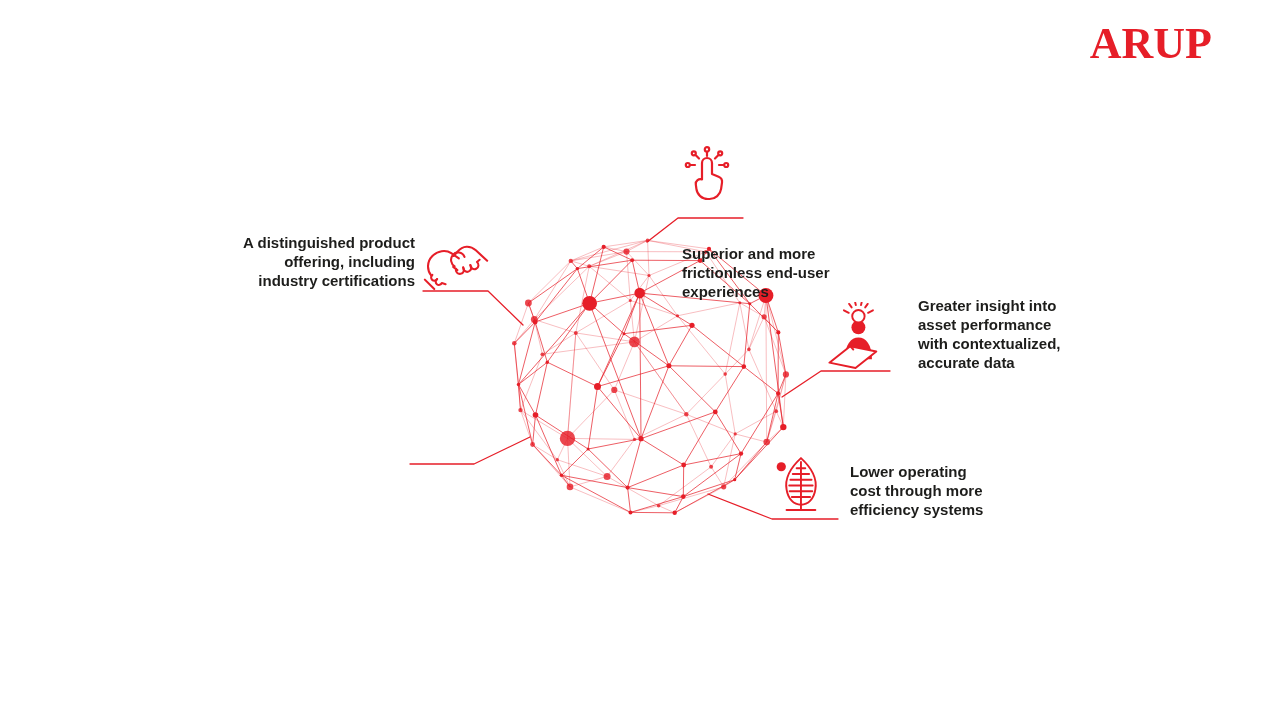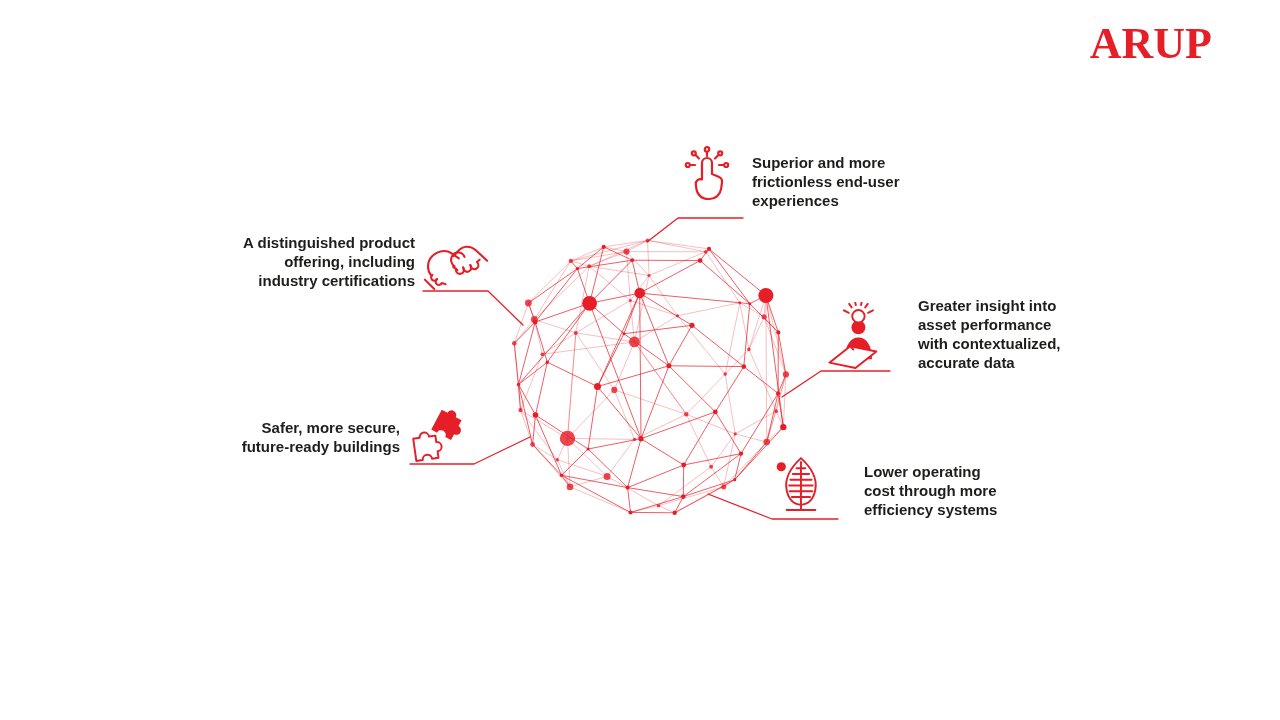--- a/index.html
+++ b/index.html
@@ -14,32 +14,32 @@
     position:absolute;top:22px;right:68px;
     font-family:"Liberation Serif",serif;font-weight:bold;font-size:44px;line-height:1;
     color:var(--accent);letter-spacing:0;
   }
   .callout{position:absolute;display:flex;align-items:flex-start;}
   .callout-text{
     font-weight:bold;font-size:15px;line-height:19px;color:#1d1d1b;
     white-space:pre-line;
   }
   .icon{display:block;color:var(--accent);flex:0 0 auto;}
-  .co-top{left:682px;top:146px;gap:20px;}
+  .co-top{left:682px;top:146px;gap:33px;flex-direction:column;}
   .co-top .callout-text{padding-top:7px;}
   .co-left{left:186px;top:229px;gap:7px;}
   .co-left .callout-text{width:229px;text-align:right;padding-top:4px;}
   .co-left .icon{margin-top:8px;}
   .co-right{left:826px;top:294px;gap:12px;}
   .co-right .icon{margin-top:8px;}
   .co-right .callout-text{padding-top:2px;margin-left:20px;}
   .co-lowerleft{left:168px;top:412px;gap:10px;}
   .co-lowerleft .callout-text{width:232px;text-align:right;padding-top:6px;}
   .co-lowerleft .icon{margin-top:-4px;}
-  .co-bottomright{left:776px;top:455px;gap:40px;}
+  .co-bottomright{left:776px;top:455px;gap:26px;}
   .co-bottomright .callout-text{padding-top:7px;}
 </style>
 </head>
 <body style="background: rgb(255, 255, 255);">
 
 <div class="stage">
 
   <svg id="scene" width="1280" height="720" viewBox="0 0 1280 720">
       <g>
         <line x1="614.3" y1="389.9" x2="634.4" y2="341.9" stroke="#e61e28" stroke-width="0.7" stroke-opacity="0.42"></line>
@@ -373,28 +373,20 @@
       </g>
       <path d="M3.5 62.5 L25 45.5 L52 51 L30.5 68 Z" fill="#ffffff" stroke="currentColor" stroke-width="2" stroke-linejoin="round"></path>
       <path d="M25 45.5 l3.2 3.4" fill="none" stroke="currentColor" stroke-width="2" stroke-linecap="round"></path>
     </svg>
     <div class="callout-text">Greater insight into
 asset performance
 with contextualized,
 accurate data</div>
   </div>
 
-  <div class="callout co-lowerleft">
-    <div class="callout-text">Safer, more secure,
-future-ready buildings</div>
-    <svg class="icon" width="56" height="60" viewBox="0 0 60 64">
-      <path d="M0 0 H7 A4.6 4.6 0 1 1 17 0 H24 V7 A4.6 4.6 0 1 1 24 17 V24 H17 A4.6 4.6 0 1 0 7 24 H0 Z" transform="translate(27 6) rotate(28 12 12)" fill="currentColor"></path>
-      <path d="M0 0 H7 A4.6 4.6 0 1 1 17 0 H24 V7 A4.6 4.6 0 1 1 24 17 V24 H17 A4.6 4.6 0 1 0 7 24 H0 Z" transform="translate(5 31) rotate(-8 12 12)" fill="none" stroke="currentColor" stroke-width="2.1" stroke-linejoin="round"></path>
-    </svg>
-  </div>
 
   <div class="callout co-bottomright">
     <svg class="icon" width="48" height="60" viewBox="0 0 50 62">
       <circle cx="5.5" cy="12" r="4.8" fill="currentColor"></circle>
       <g fill="none" stroke="currentColor" stroke-width="2" stroke-linecap="round" stroke-linejoin="round">
         <path d="M26 3 C37 13 43 24 41 35.5 C39.5 45.5 33.5 51.5 26 51.5 C18.5 51.5 12.5 45.5 11 35.5 C9 24 15 13 26 3 Z"></path>
         <path d="M21.5 13.5 h9"></path>
         <path d="M17.5 19.5 h17"></path>
         <path d="M15 25.5 h22"></path>
         <path d="M13.8 31.5 h24.4"></path>

